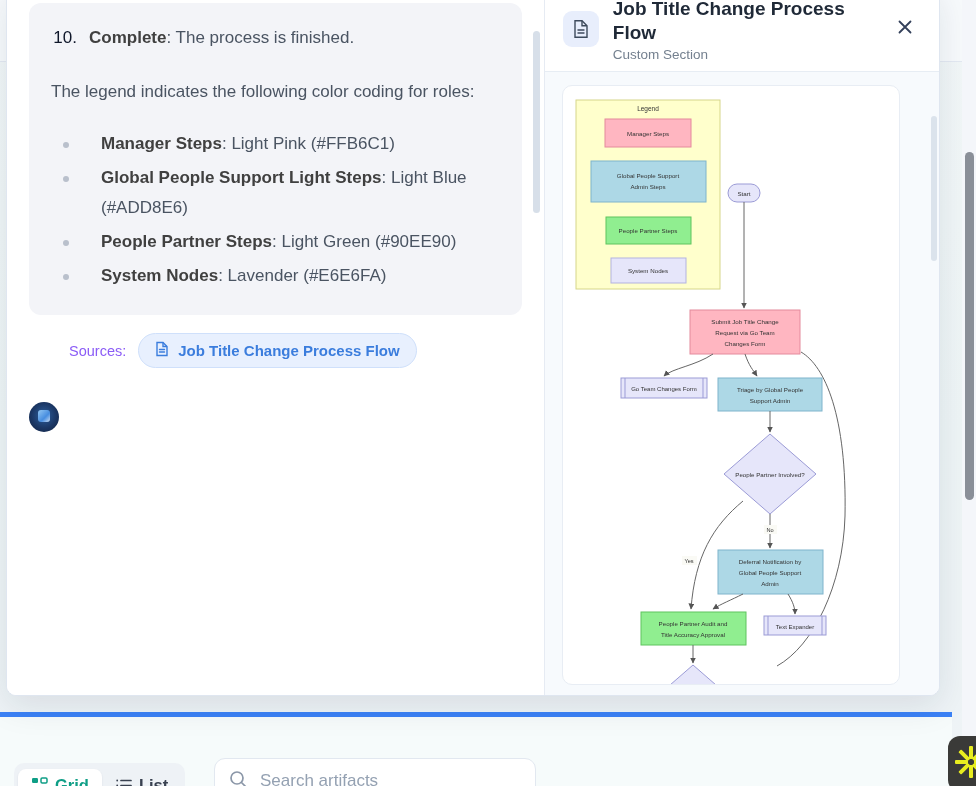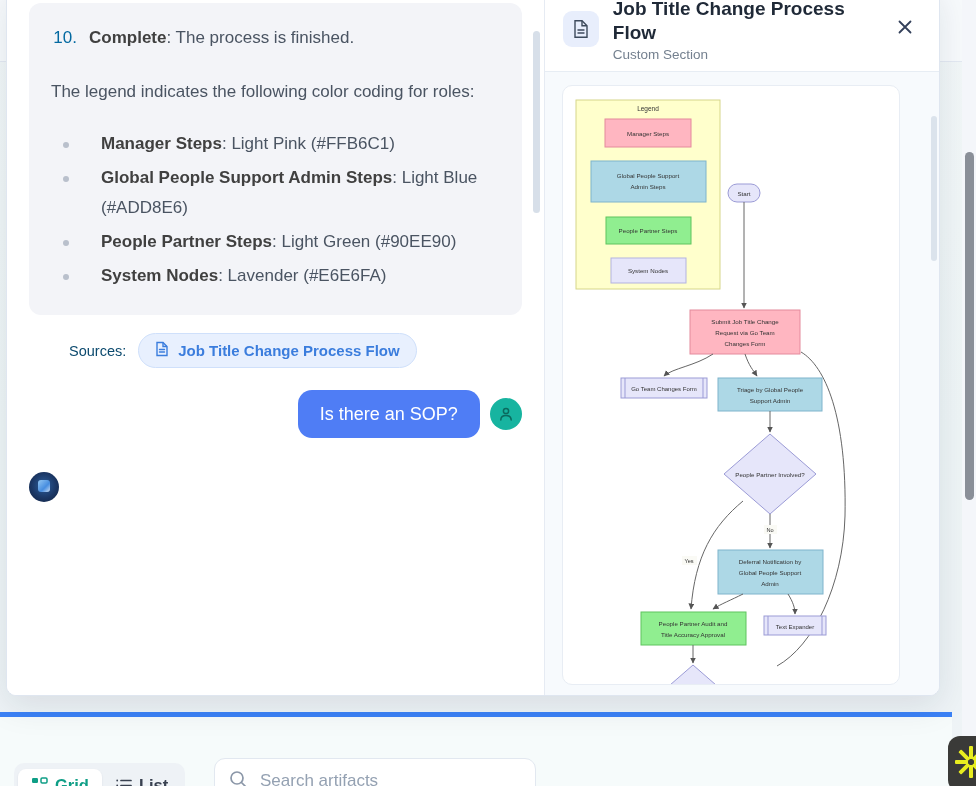--- a/index.html
+++ b/index.html
@@ -88,35 +88,35 @@
   .msg-assistant-card {
     background: #f3f4f8;
     border-radius: 12px;
     padding: 16px 22px 20px 22px;
     color: #4a5462;
     font-size: 17px;
     line-height: 30px;
   }
   .msg-assistant-card .clipped { margin-top: -26px; }
   .ol-item { display: flex; gap: 12px; }
-  .ol-num { color: #0369a1; min-width: 26px; text-align: right; }
+  .ol-num { color: #0f172a; min-width: 26px; text-align: right; }
   .ol-body b, .li-body b { color: #404040; font-weight: 700; }
   .para { margin-top: 24px; }
   .bullets { margin-top: 22px; }
   .bullet { display: flex; gap: 32px; margin-bottom: 4px; padding-left: 12px; }
   .dot {
     flex: 0 0 auto; width: 6px; height: 6px; border-radius: 50%;
     background: #b9c0cc; margin-top: 13px;
   }
 
   .sources-row {
     display: flex; align-items: center; gap: 12px;
     margin: 18px 0 0 0; padding-left: 40px;
   }
-  .sources-label { font-size: 14.5px; color: #0c4a6e; }
+  .sources-label { font-size: 14.5px; color: #8b5cf6; }
   .source-chip {
     display: inline-flex; align-items: center; gap: 9px;
     background: #e8f0fe; border: 1px solid #cfe0fb;
     border-radius: 999px; padding: 7px 16px;
     color: #3b7ddd; font-size: 15px; font-weight: 700;
     cursor: pointer;
   }
 
   .row-user { display: flex; align-items: flex-start; justify-content: flex-end; gap: 10px; margin-top: 22px; }
   .bubble-user {
@@ -291,21 +291,21 @@
 
           <div class="para">The legend indicates the following color coding for roles:</div>
 
           <div class="bullets">
             <div class="bullet">
               <span class="dot"></span>
               <span class="li-body"><b>Manager Steps</b><span>: Light Pink (#FFB6C1)</span></span>
             </div>
             <div class="bullet">
               <span class="dot"></span>
-              <span class="li-body"><b>Global People Support Admin Steps</b><span>: Light Blue (#ADD8E6)</span></span>
+              <span class="li-body"><b>Global People Support Light Steps</b><span>: Light Blue (#ADD8E6)</span></span>
             </div>
             <div class="bullet">
               <span class="dot"></span>
               <span class="li-body"><b>People Partner Steps</b><span>: Light Green (#90EE90)</span></span>
             </div>
             <div class="bullet">
               <span class="dot"></span>
               <span class="li-body"><b>System Nodes</b><span>: Lavender (#E6E6FA)</span></span>
             </div>
           </div>
@@ -318,29 +318,20 @@
               <svg width="14" height="16" viewBox="0 0 14 16" fill="none" stroke="#3b7ddd" stroke-width="1.4">
                 <path d="M2 1.5h6l4 4v9H2z"></path>
                   <path d="M8 1.5v4h4"></path>
                   <path d="M4.5 8.5h5M4.5 11h5" stroke-linecap="round"></path>
               </svg>
             </span>
             <span>Job Title Change Process Flow</span>
           </span>
         </div>
 
-        <div class="row-user">
-          <div class="bubble-user">Is there an SOP?</div>
-          <div class="avatar-user">
-            <svg width="16" height="16" viewBox="0 0 16 16" fill="none" stroke="#0b6a5e" stroke-width="1.5">
-              <circle cx="8" cy="5" r="2.6"></circle>
-                <path d="M2.8 14c0-2.9 2.3-4.5 5.2-4.5S13.2 11.1 13.2 14" stroke-linecap="round"></path>
-            </svg>
-          </div>
-        </div>
 
         <div class="row-bot">
           <div class="avatar-bot"></div>
         </div>
 
         <div class="chat-scrollbar"></div>
       </div>
 
     </div>
 

